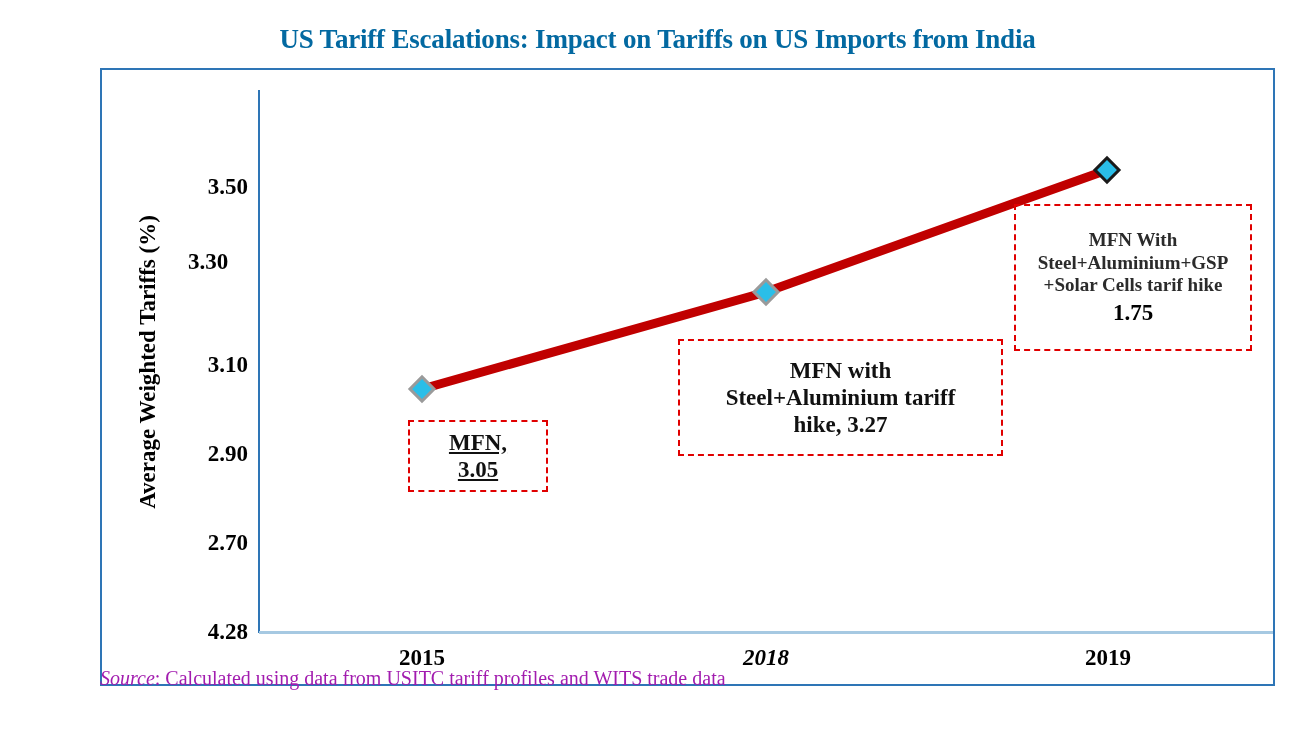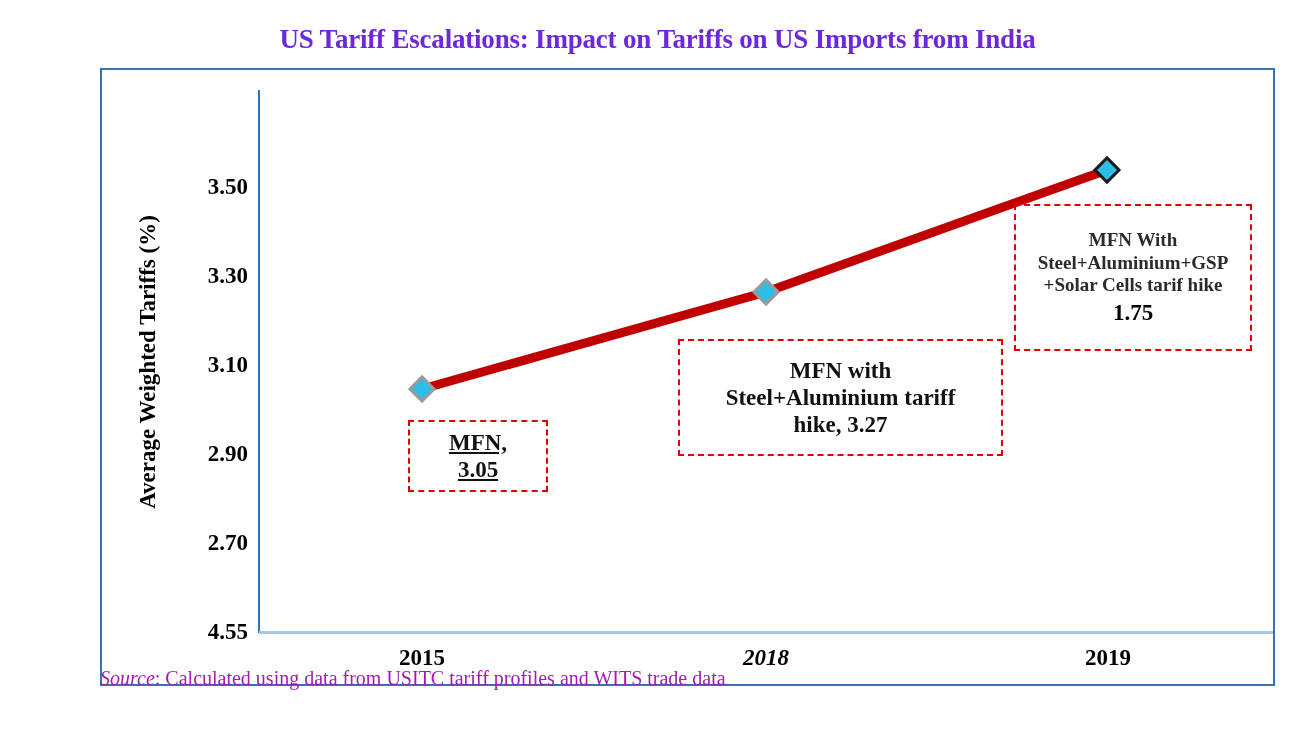--- a/index.html
+++ b/index.html
@@ -24,21 +24,21 @@
   
   .chart-title {
     position: absolute;
     left: 0;
     top: 24px;
     width: 1315px;
     text-align: center;
     font-size: 27px;
     font-weight: bold;
     letter-spacing: -0.2px;
-    color: #6d28d9;
+    color: #0369a1;
     white-space: nowrap;
   }
   
   .chart-frame {
     position: absolute;
     left: 100px;
     top: 68px;
     width: 1175px;
     height: 618px;
     border: 2px solid #2E75B6;
@@ -166,25 +166,25 @@
 
   <div class="chart-frame"></div>
 
   <div class="y-axis-line"></div>
   <div class="x-axis-line"></div>
 
   <div class="y-axis-title">Average Weighted Tariffs (%)</div>
 
   <div class="y-tick-wrap">
     <div class="y-tick" style="top:186px;">3.50</div>
-    <div class="y-tick" style="top:275px;">3.30</div>
+    <div class="y-tick" style="top:261px;text-align:center;">3.30</div>
     <div class="y-tick" style="top:364px;">3.10</div>
     <div class="y-tick" style="top:453px;">2.90</div>
     <div class="y-tick" style="top:542px;">2.70</div>
-    <div class="y-tick" style="top:631px;">4.55</div>
+    <div class="y-tick" style="top:631px;">4.28</div>
   </div>
 
   <div class="x-tick" style="left:422px;">2015</div>
   <div class="x-tick" style="left:766px;font-style:italic;">2018</div>
   <div class="x-tick" style="left:1108px;">2019</div>
 
   <svg class="series-svg" viewBox="0 0 1315 747" xmlns="http://www.w3.org/2000/svg">
     <polyline points="422,389 766,292 1107,170" fill="none" stroke="#C00000" stroke-width="9" stroke-linejoin="round" stroke-linecap="round"></polyline>
 
     <g>

